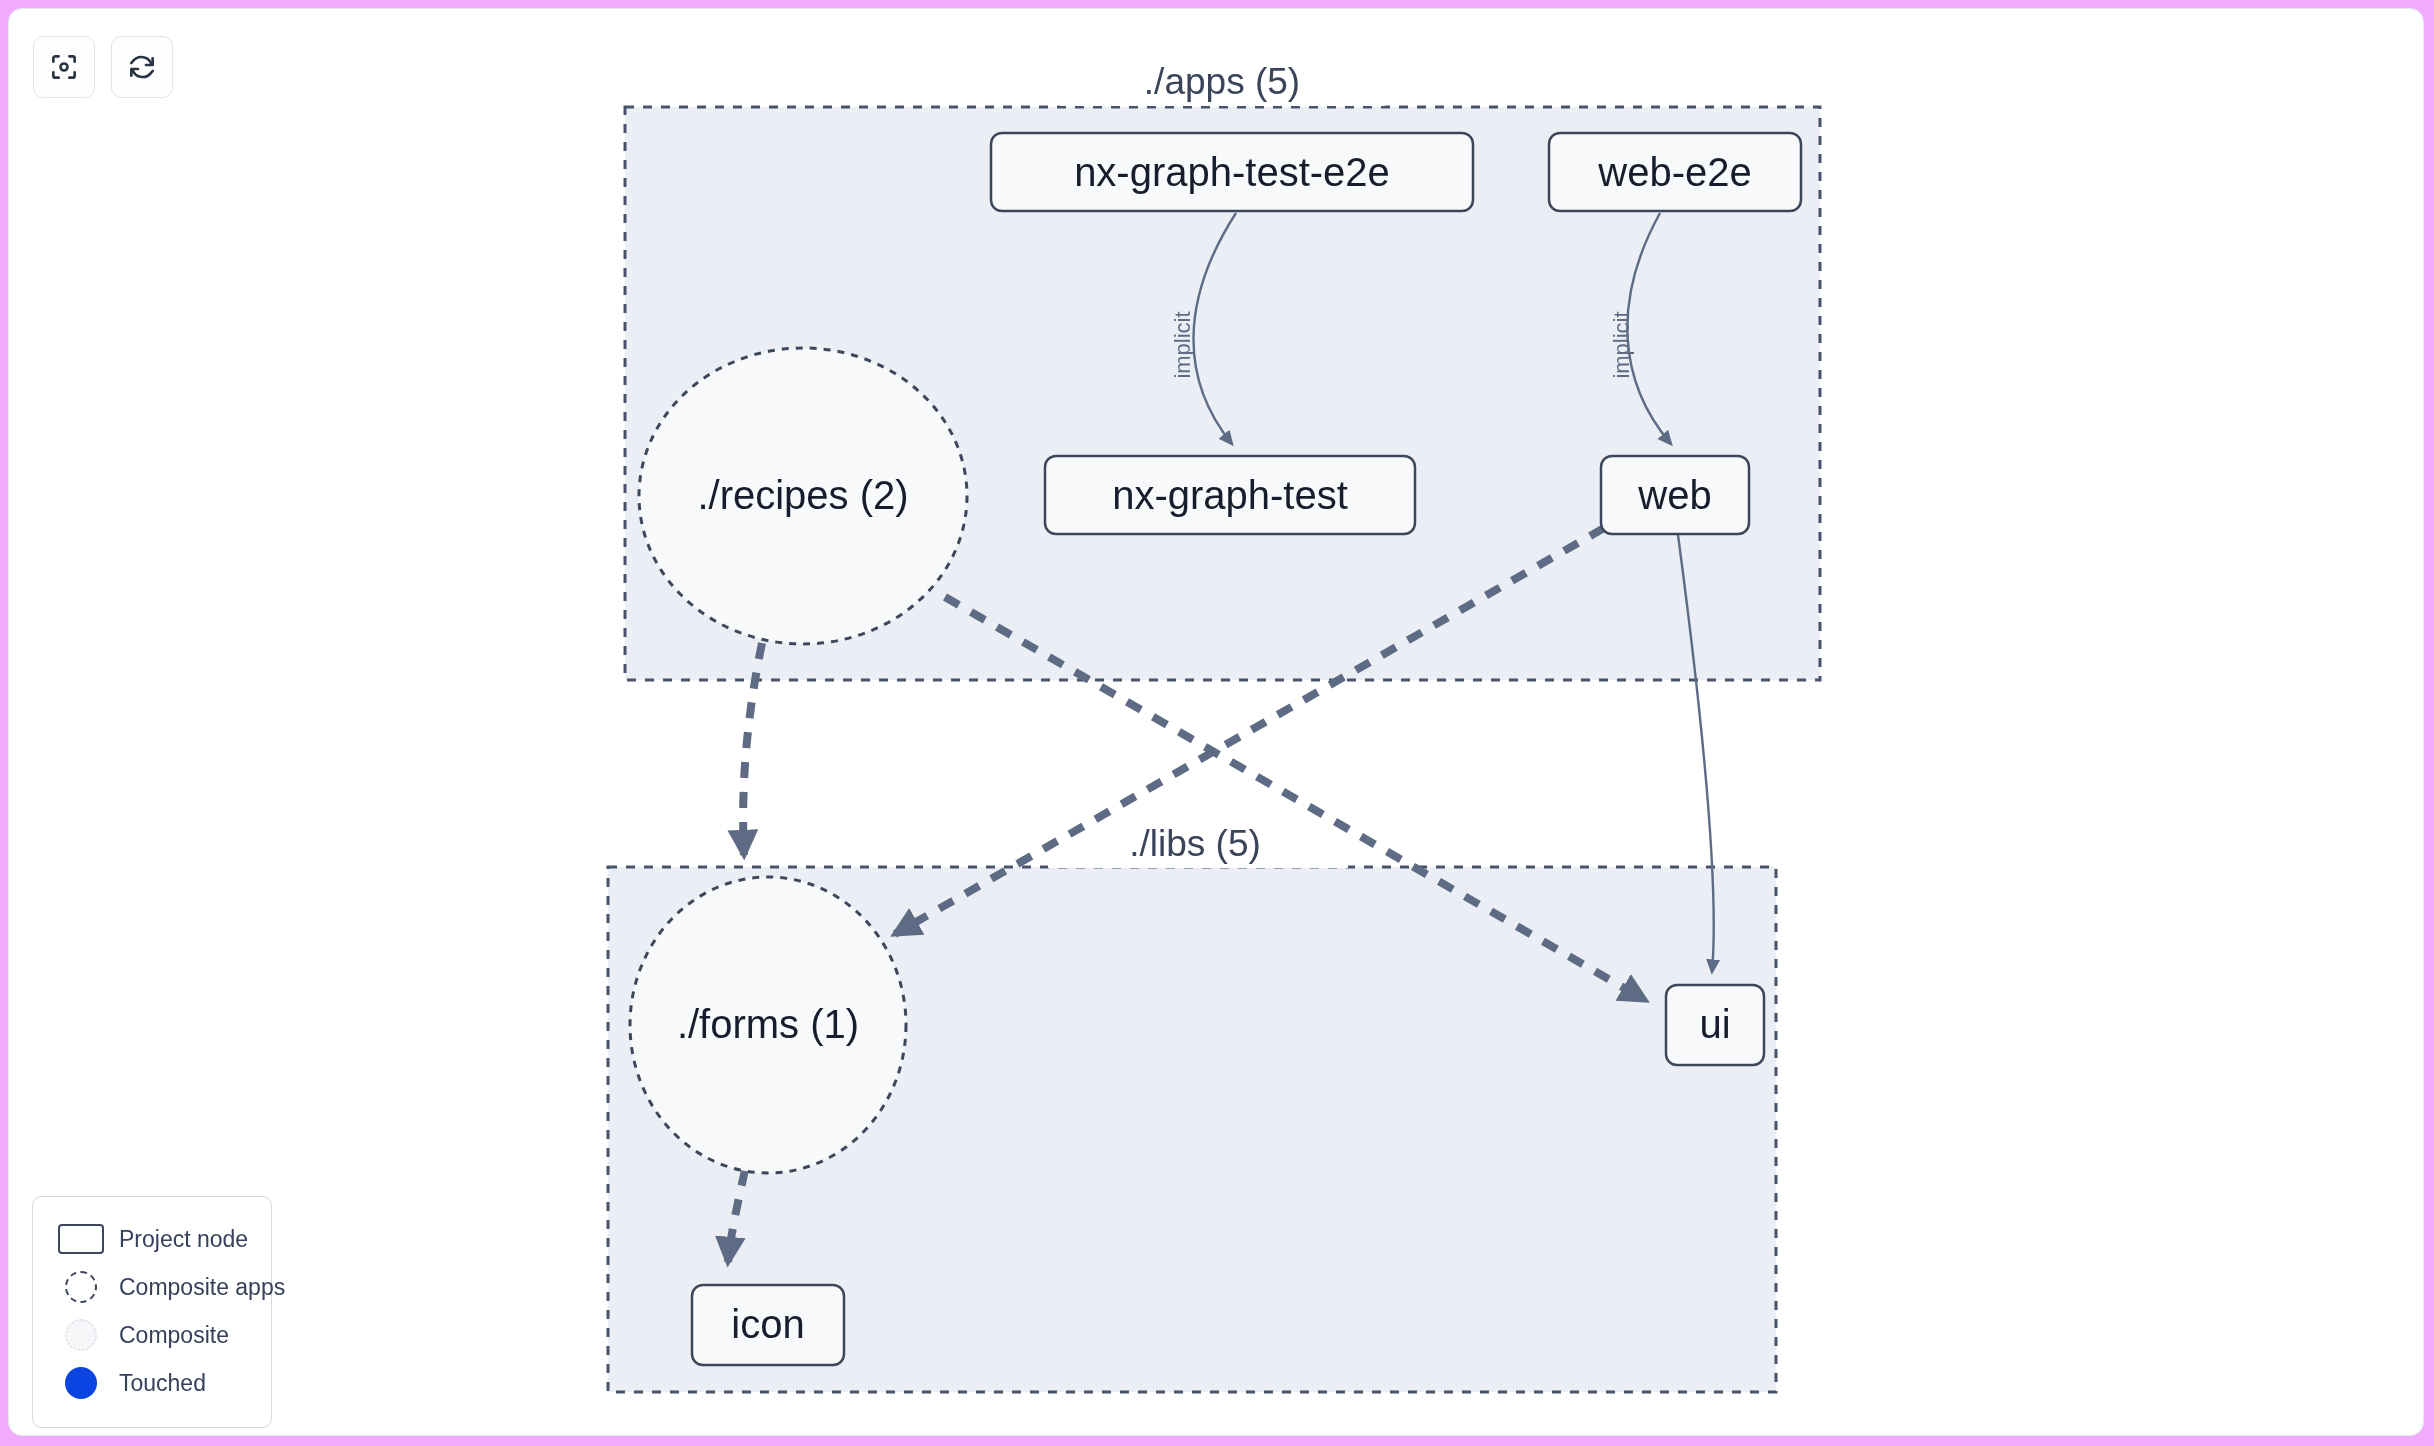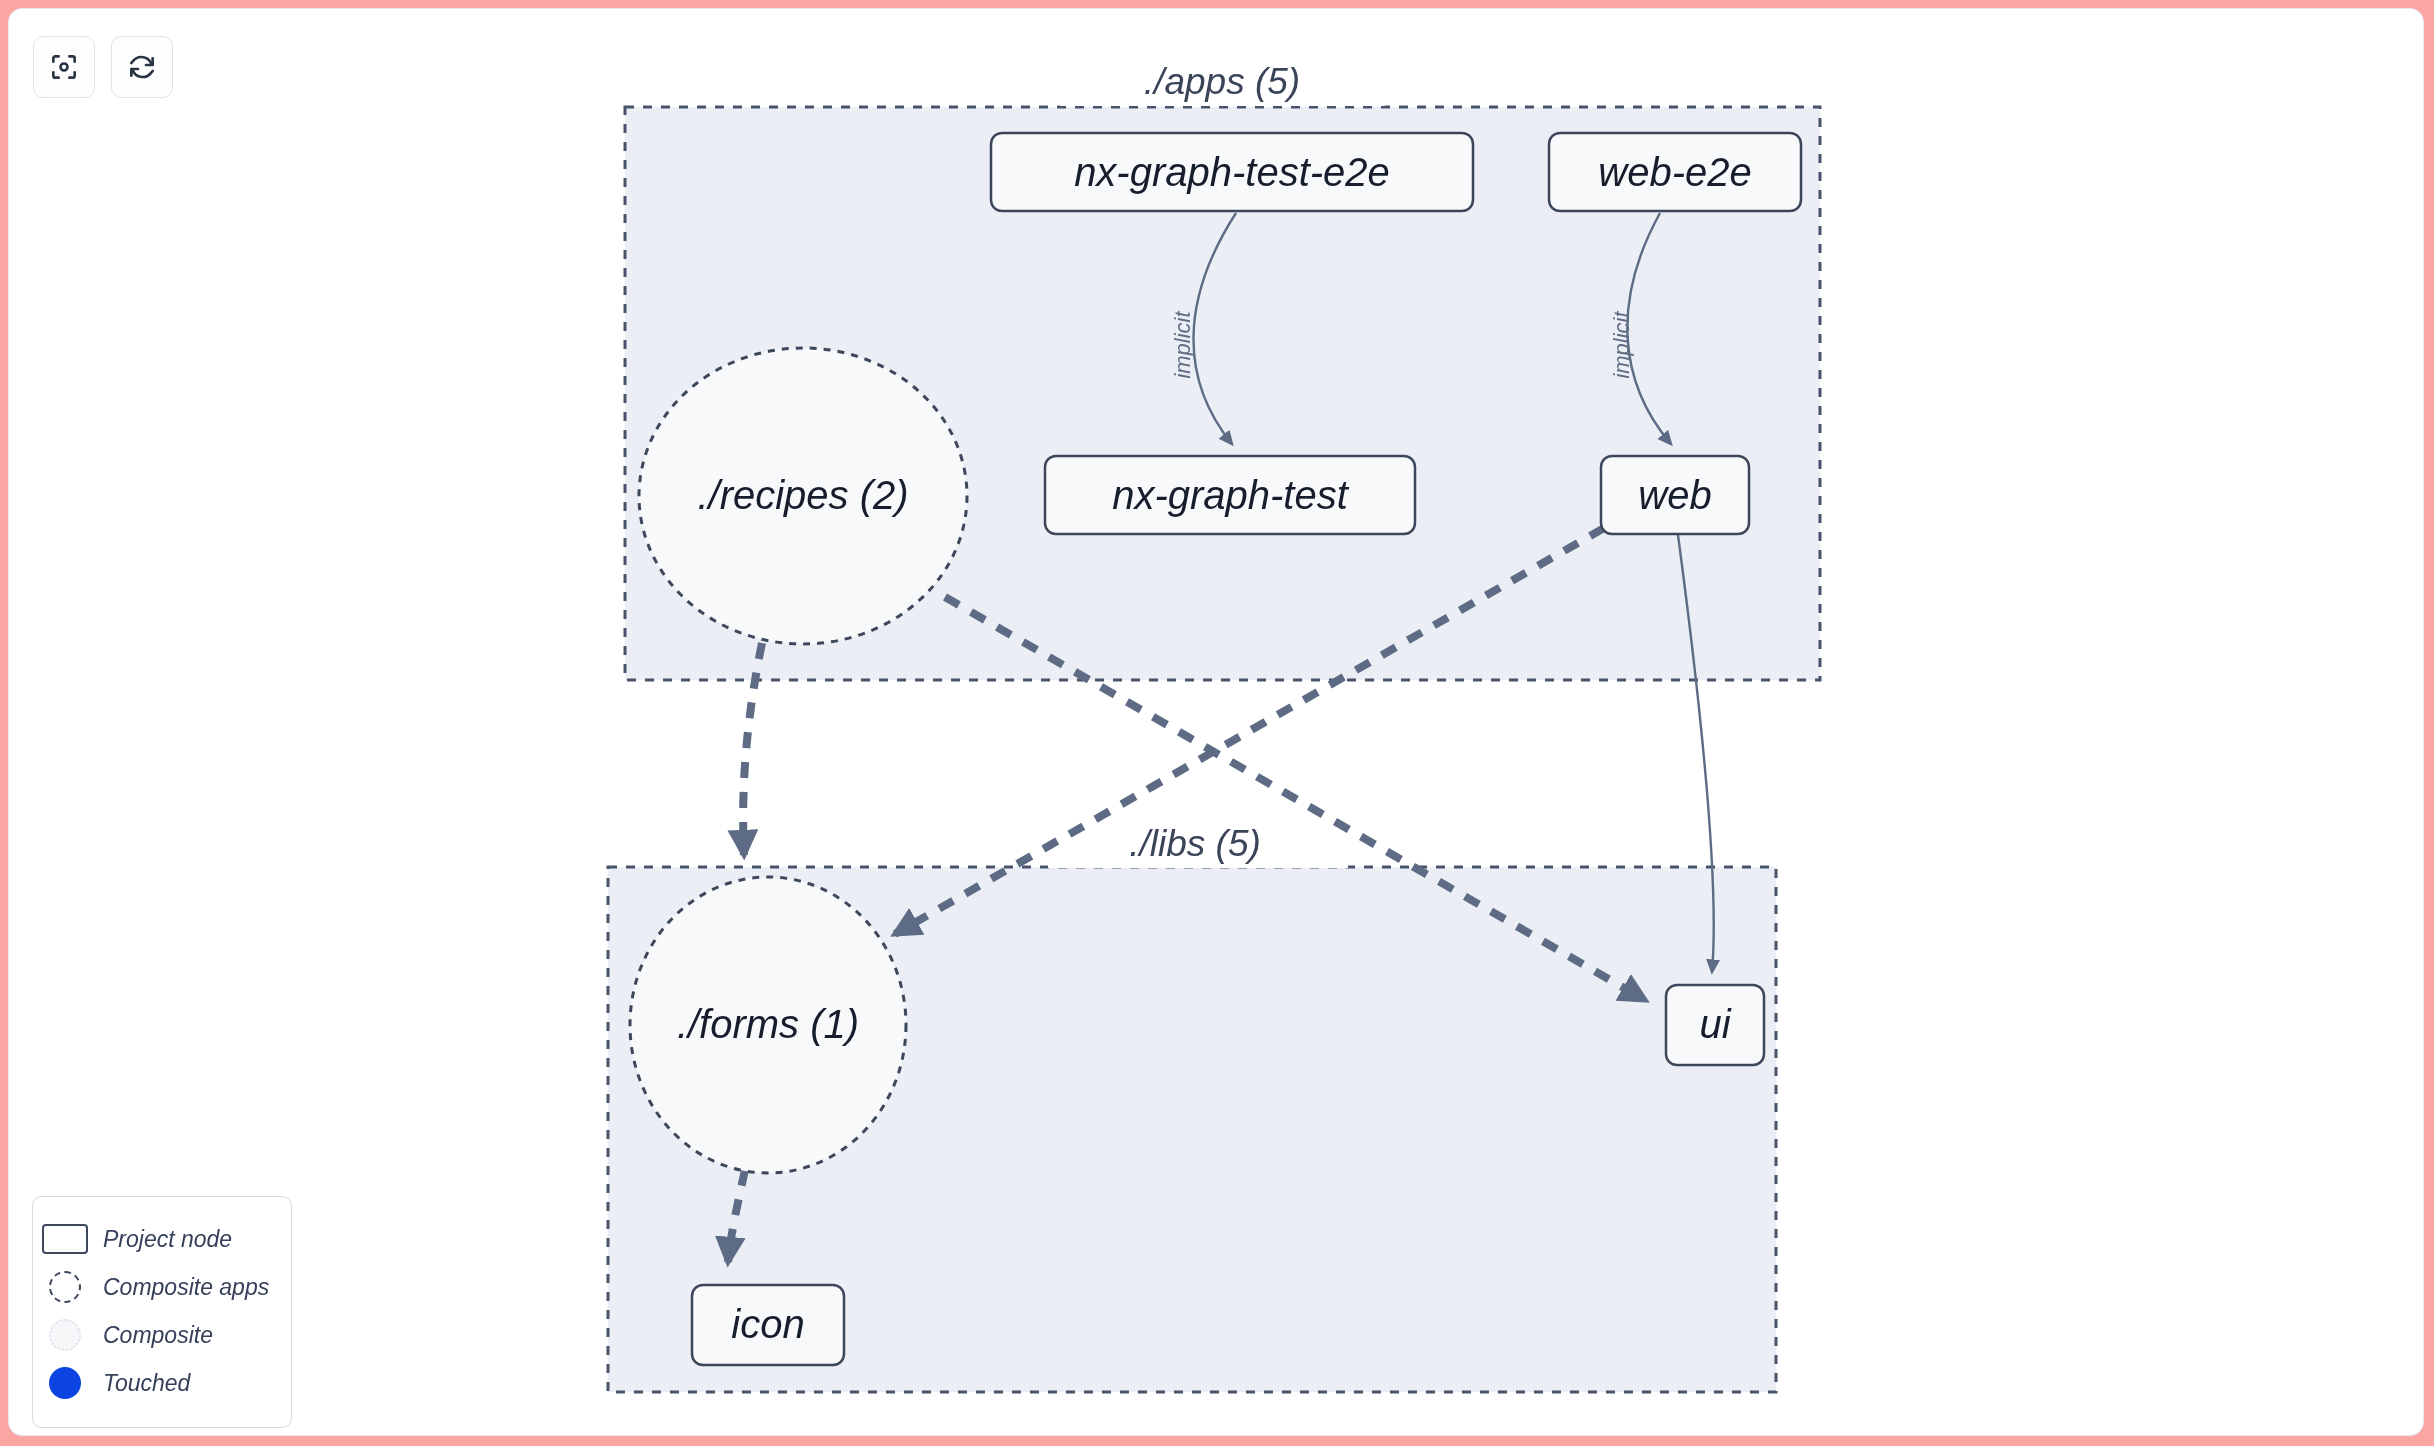--- a/index.html
+++ b/index.html
@@ -7,22 +7,21 @@
     margin: 0;
     padding: 0;
     background: #ffffff;
     font-family: "Liberation Sans", sans-serif;
   }
   #page {
     position: relative;
     width: 2434px;
     height: 1446px;
     overflow: hidden;
-    background: #fca5a5;
-    font-style: italic;
+    background: #f0abfc;
   }
   #canvas-card {
     position: absolute;
     left: 8px;
     top: 8px;
     width: 2416px;
     height: 1428px;
     background: #ffffff;
     border: 1px solid #e6e9ef;
     border-radius: 14px;
@@ -117,25 +116,25 @@
     font-size: 22px;
     fill: #5d6b84;
     text-anchor: middle;
   }
 
   
   #legend {
     position: absolute;
     left: 32px;
     top: 1196px;
-    width: 260px;
+    width: 240px;
     border: 1px solid #d3d9e4;
     border-radius: 10px;
     background: #ffffff;
-    padding: 18px 20px 20px 4px;
+    padding: 18px 20px 20px 20px;
     box-sizing: border-box;
     z-index: 45;
   }
   .legend-row {
     display: flex;
     align-items: center;
     height: 48px;
   }
   .legend-swatch {
     width: 56px;

